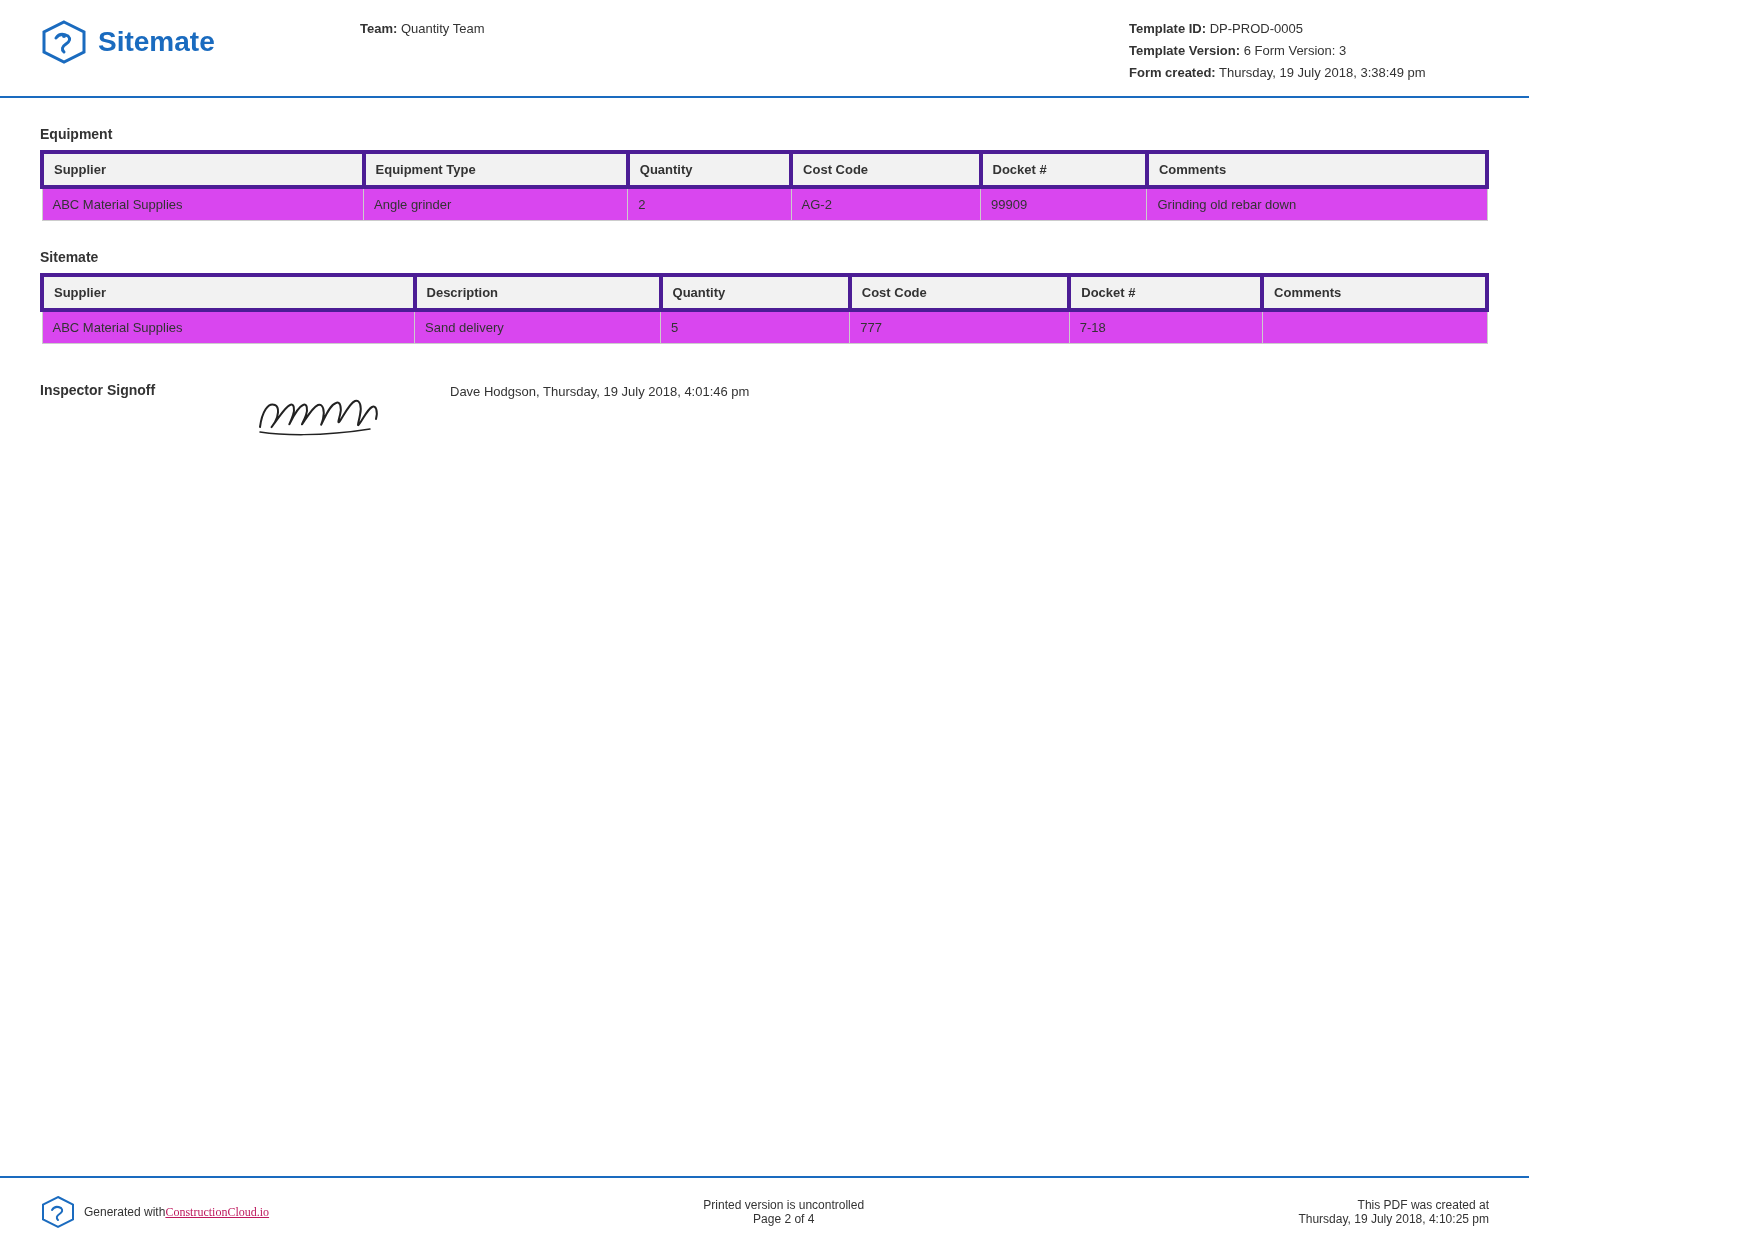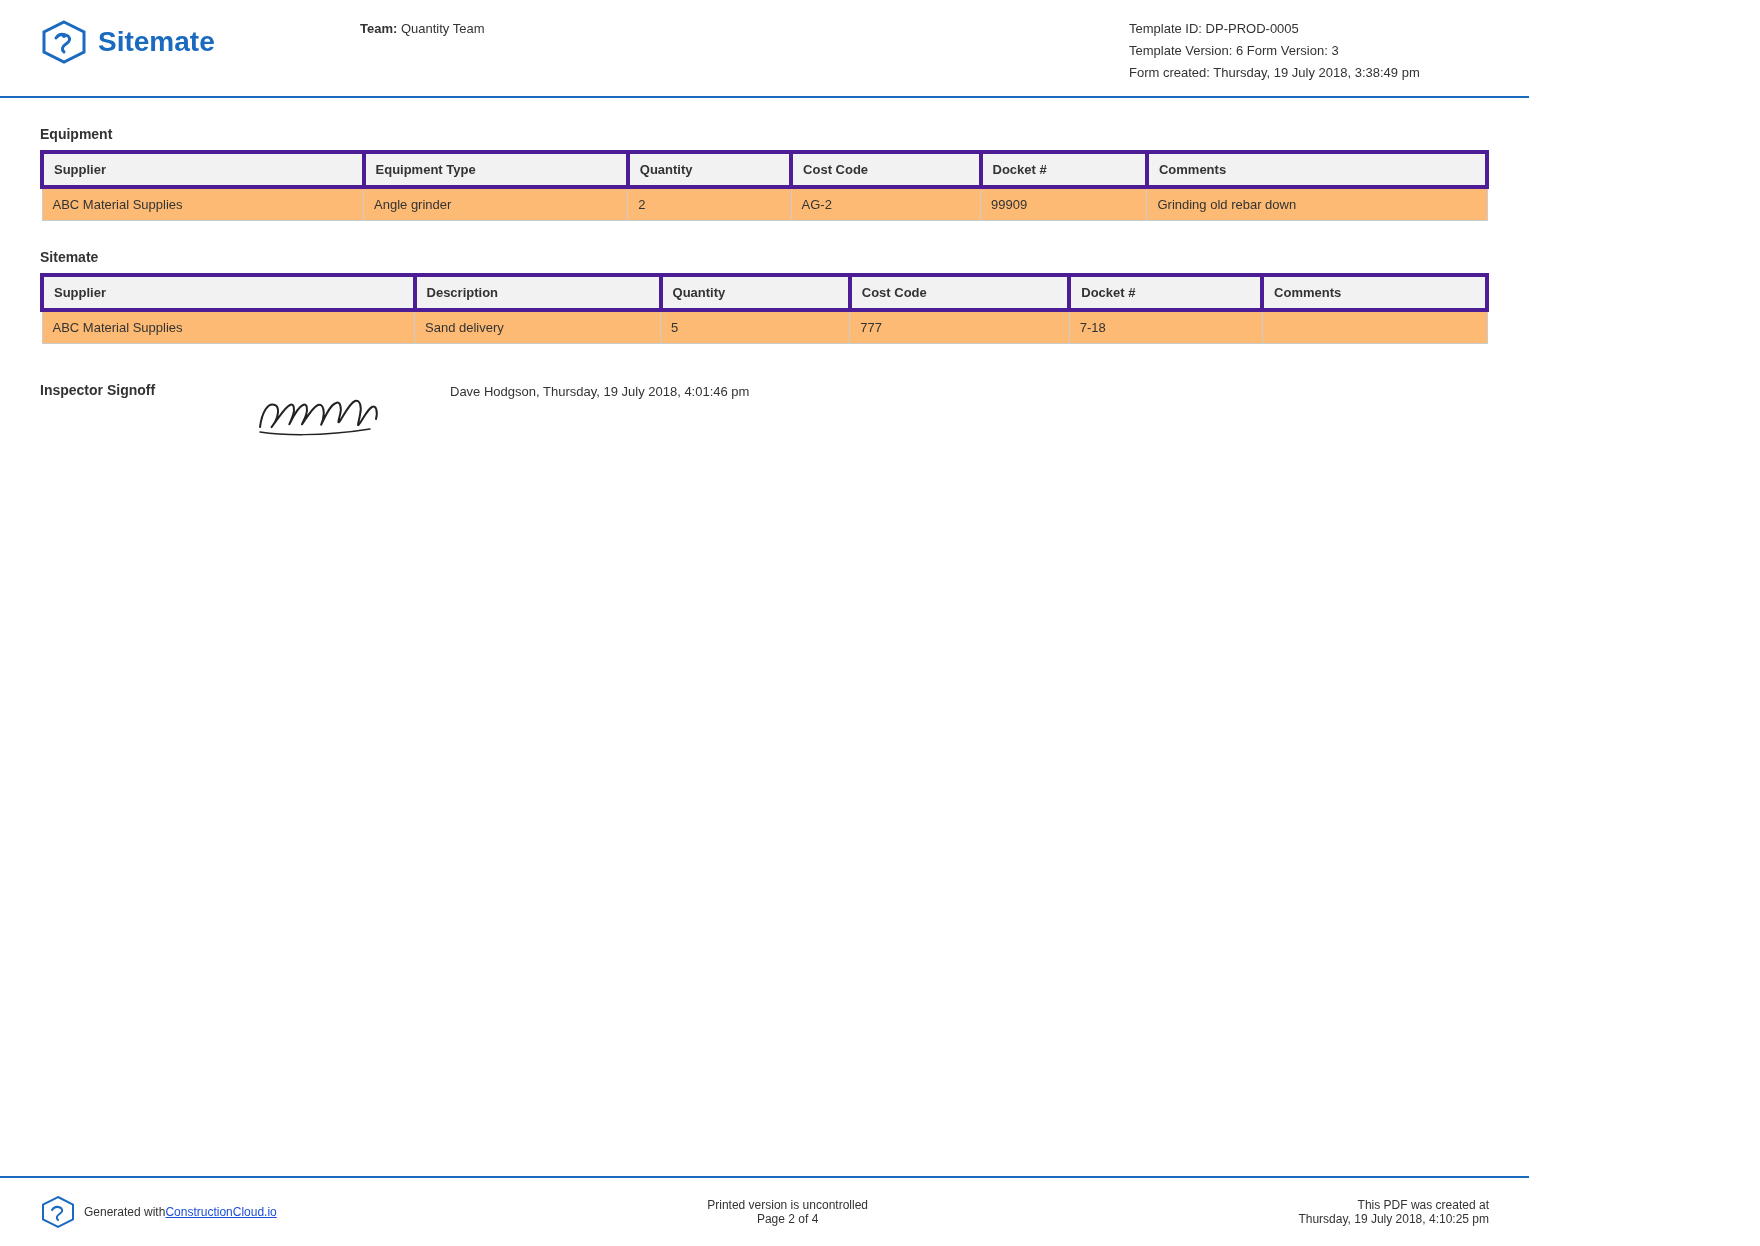--- a/index.html
+++ b/index.html
@@ -45,21 +45,21 @@
       padding-left: 60px;
       font-size: 13px;
       line-height: 1.7;
     }
     .header-meta span.label { font-weight: bold; }
     .header-right {
       min-width: 360px;
       font-size: 13px;
       line-height: 1.7;
     }
-    .header-right span.label { font-weight: normal; }
+    .header-right span.label { font-weight: bold; }
 
     
     .content {
       flex: 1;
       padding: 28px 40px 20px 40px;
     }
 
     .section-title {
       font-weight: bold;
       font-size: 14px;
@@ -79,21 +79,21 @@
       border: 4px solid #4c1d95;
       padding: 8px 10px;
       text-align: left;
       font-weight: bold;
       font-size: 13px;
     }
     .data-table td {
       border: 1px solid #ccc;
       padding: 8px 10px;
       text-align: left;
-      background: #fdba74;
+      background: #d946ef;
     }
 
     
     .signoff-section {
       display: flex;
       align-items: flex-start;
       margin-top: 10px;
     }
     .signoff-label {
       font-weight: bold;
@@ -130,22 +130,23 @@
       display: flex;
       align-items: center;
       font-size: 12px;
     }
     .footer-logo {
       width: 36px;
       height: 36px;
       margin-right: 8px;
     }
     .footer-left a {
-      color: #1d4ed8;
+      color: #be185d;
       text-decoration: underline;
+      font-family: Liberation Serif, serif;
     }
     .footer-center {
       font-size: 12px;
       text-align: center;
     }
     .footer-right {
       font-size: 12px;
       text-align: right;
     }
   </style>

